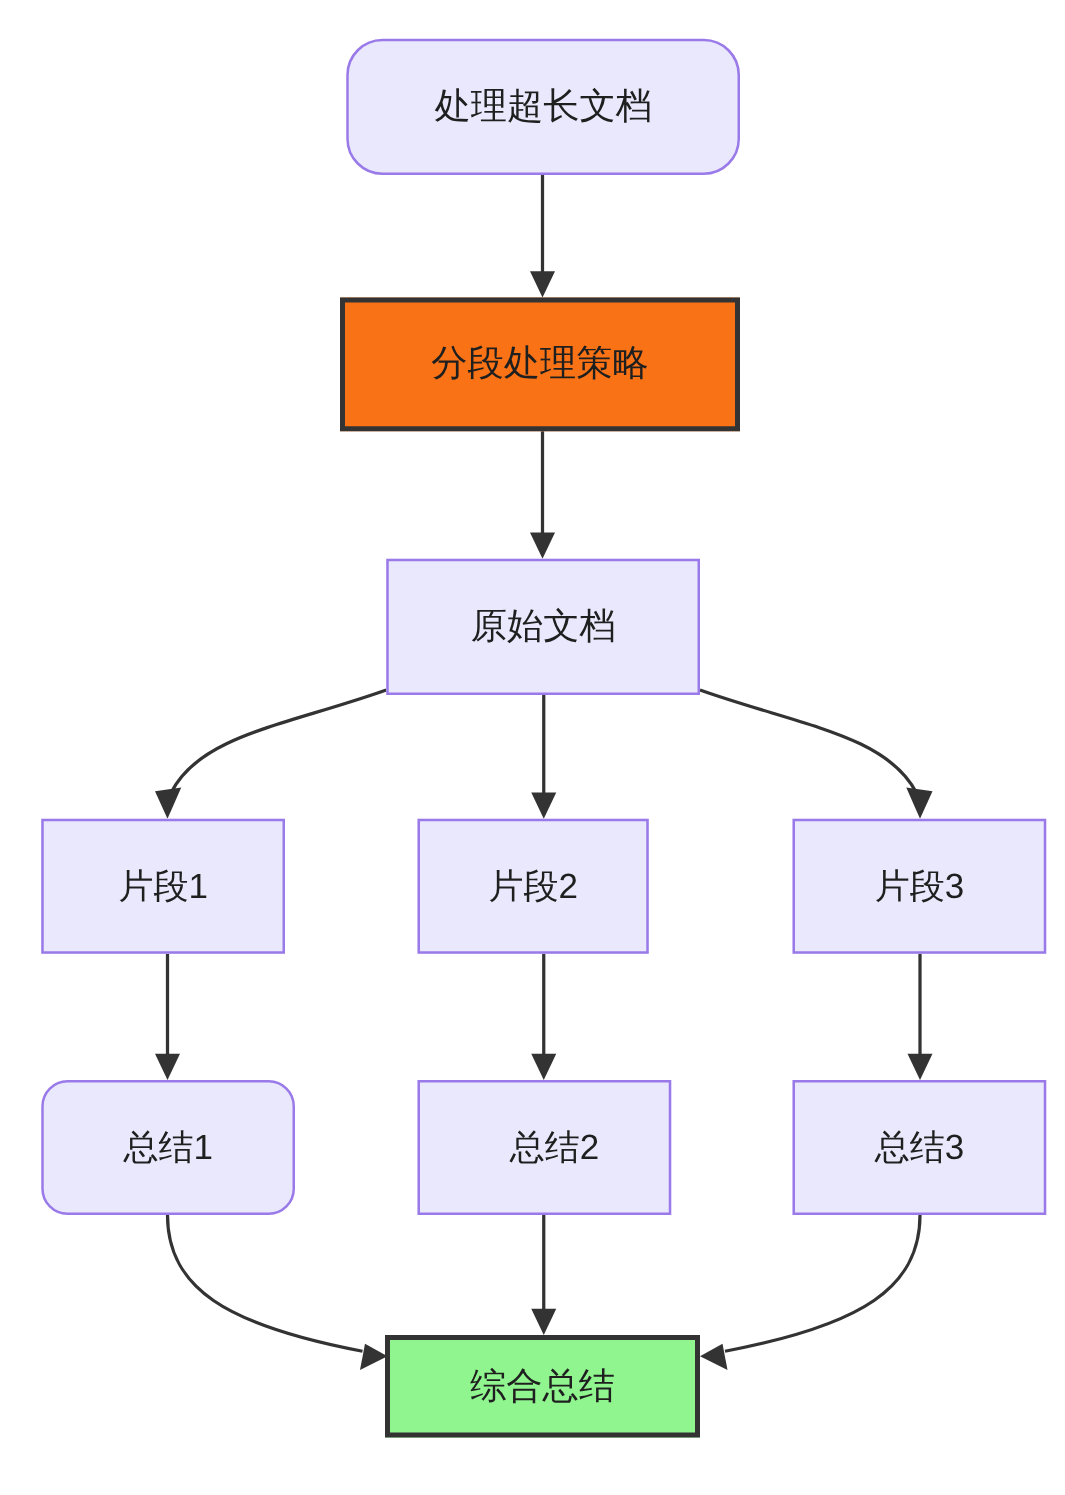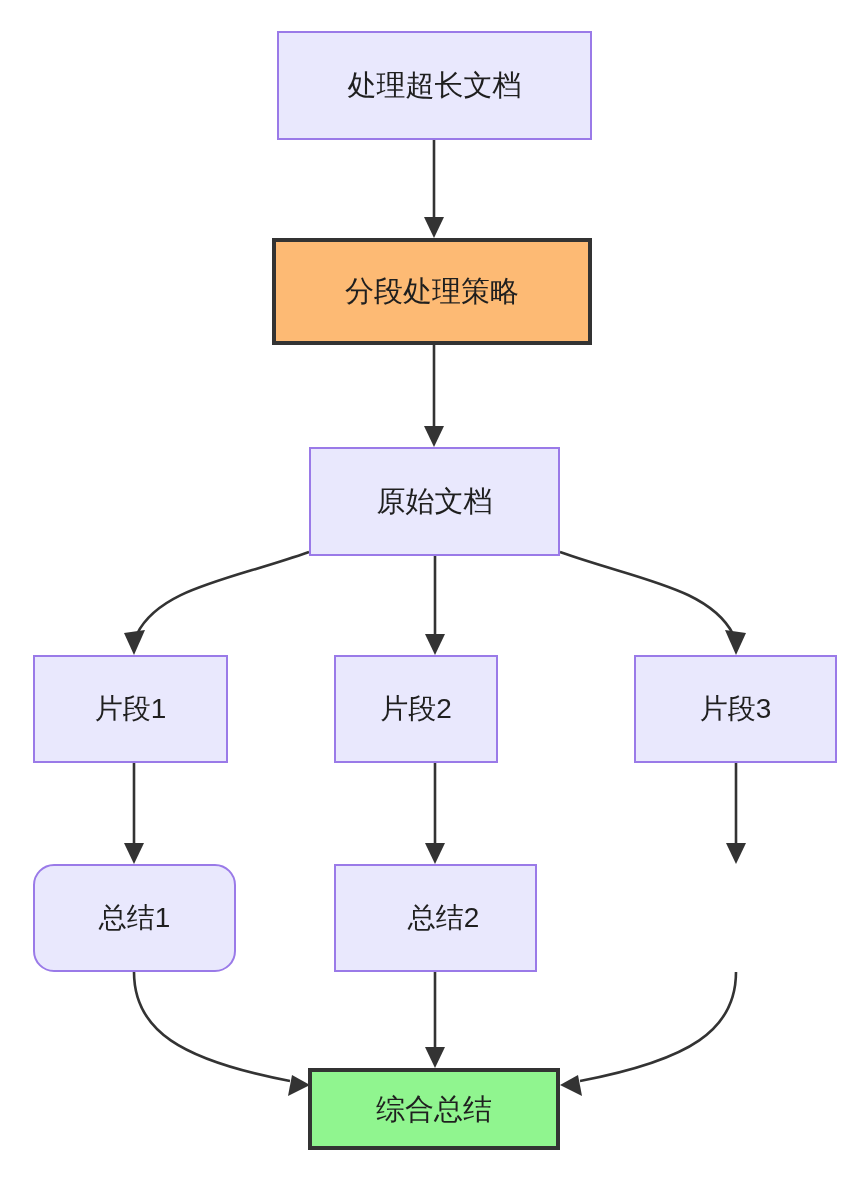--- a/index.html
+++ b/index.html
@@ -36,21 +36,21 @@
     color: #1f1f1f;
     line-height: 1.2;
     white-space: nowrap;
   }
   .node-normal {
     background: #e9e8fd;
     border: 2px solid #9a7ae8;
     font-size: 29px;
   }
   .node-highlight {
-    background: #fdba74;
+    background: #f97316;
     border: 4px solid #333333;
     font-size: 29px;
   }
   .node-result {
     background: #90f58f;
     border: 4px solid #333333;
     font-size: 29px;
   }
   .node-sm {
     font-size: 28px;
@@ -123,50 +123,53 @@
       <polygon class="arrow-head" points="435,1068 425,1047 445,1047"></polygon>
     </g>
 
     <g>
       <path class="edge-path" d="M 736,972 C 736,1030 690,1060 580,1081"></path>
       <polygon class="arrow-head" points="560,1085 578,1075 582,1096"></polygon>
     </g>
 
   </svg>
 
-  <div class="node node-normal" style="left:277px; top:31px; width:315px; height:109px;">
+  <div class="node node-normal" style="left:277px; top:31px; width:315px; height:109px;border-radius:29px;">
     <span>处理超长文档</span>
   </div>
 
   <div class="node node-highlight" style="left:272px; top:238px; width:320px; height:107px;">
     <span>分段处理策略</span>
   </div>
 
   <div class="node node-normal" style="left:309px; top:447px; width:251px; height:109px;">
     <span>原始文档</span>
   </div>
 
   <div class="node node-normal node-sm" style="left:33px; top:655px; width:195px; height:108px;">
     <span>片段1</span>
   </div>
 
-  <div class="node node-normal node-sm" style="left:334px; top:655px; width:164px; height:108px;">
+  <div class="node node-normal node-sm" style="left:334px; top:655px; width:185px; height:108px;">
     <span>片段2</span>
   </div>
 
   <div class="node node-normal node-sm" style="left:634px; top:655px; width:203px; height:108px;">
     <span>片段3</span>
   </div>
 
   <div class="node node-normal node-sm" style="left:33px; top:864px; width:203px; height:108px;border-radius:21px;">
     <span>总结1</span>
   </div>
 
   <div class="node node-normal node-sm" style="left:334px; top:864px; width:203px; height:108px;padding-left:16px;">
     <span>总结2</span>
   </div>
 
+  <div class="node node-normal node-sm" style="left:634px; top:864px; width:203px; height:108px;">
+    <span>总结3</span>
+  </div>
 
   <div class="node node-result" style="left:308px; top:1068px; width:252px; height:82px;">
     <span>综合总结</span>
   </div>
 
 </div>
 
 </body></html>

